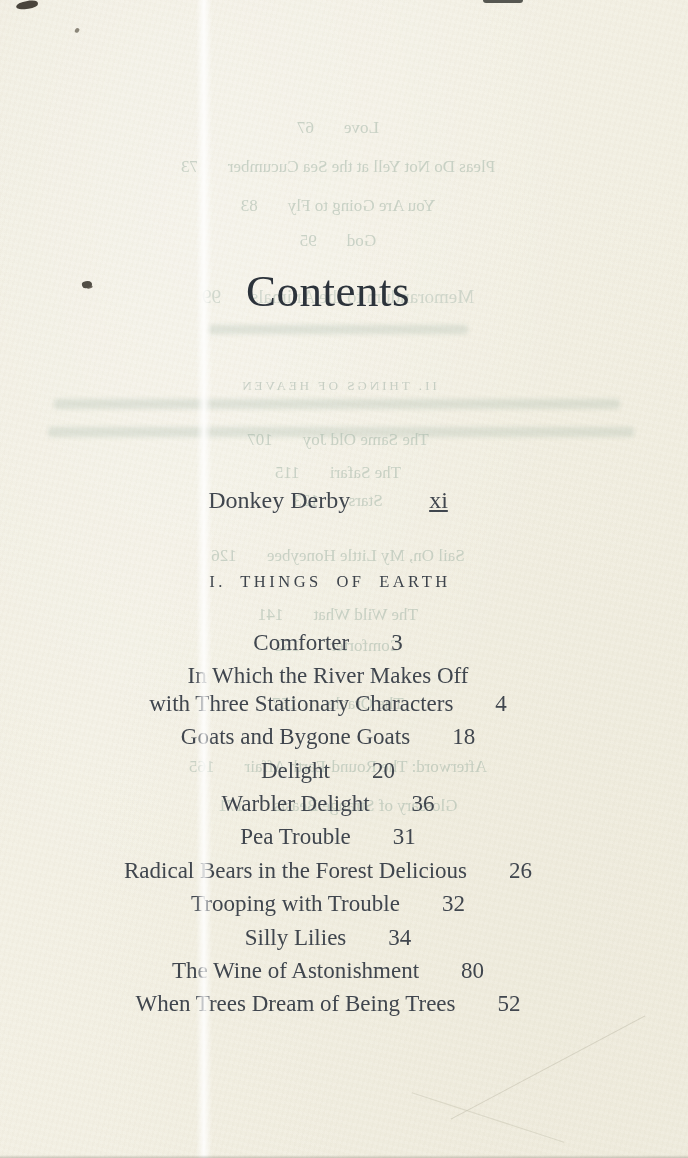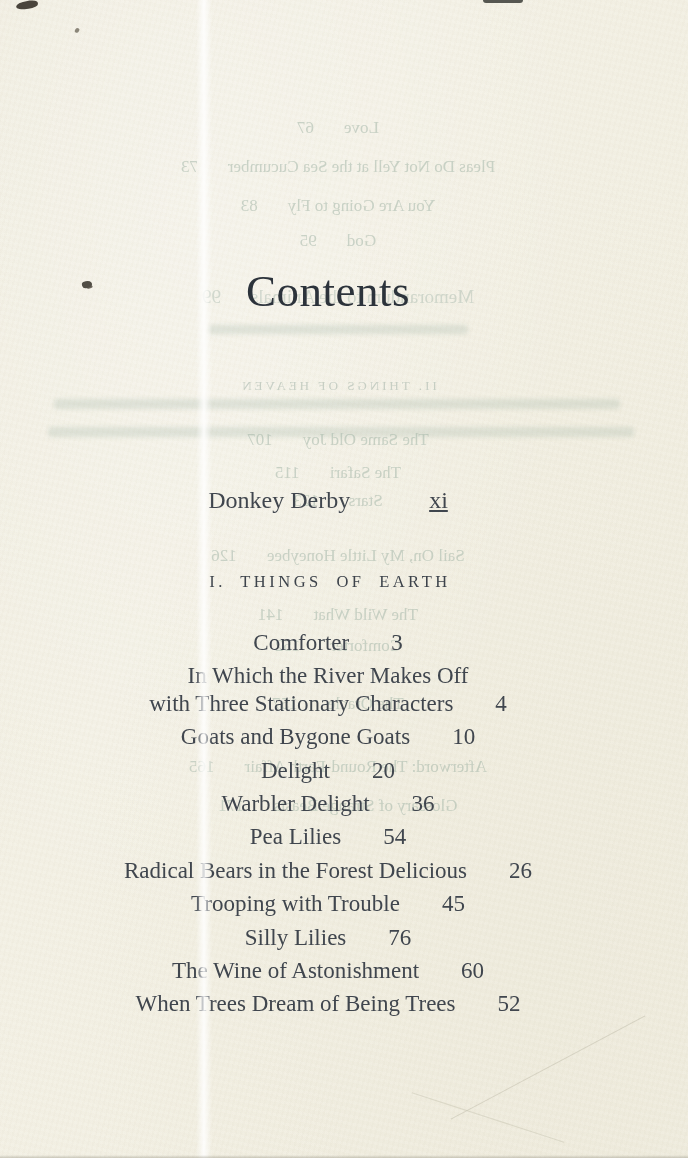--- a/index.html
+++ b/index.html
@@ -125,28 +125,28 @@
   <div class="frontmatter">
     <span>Donkey Derby</span><span class="pagenum">xi</span>
   </div>
 
   <div class="section-heading">I. THINGS OF EARTH</div>
 
   <div class="toc-list">
       <div class="toc-line"><span class="toc-title">Comforter</span><span class="toc-page">3</span></div>
       <div class="toc-line"><span class="toc-title">In Which the River Makes Off</span></div>
       <div class="toc-line cont-second"><span class="toc-title">with Three Stationary Characters</span><span class="toc-page">4</span></div>
-      <div class="toc-line"><span class="toc-title">Goats and Bygone Goats</span><span class="toc-page">10</span></div>
+      <div class="toc-line"><span class="toc-title">Goats and Bygone Goats</span><span class="toc-page">18</span></div>
       <div class="toc-line"><span class="toc-title">Delight</span><span class="toc-page">20</span></div>
       <div class="toc-line"><span class="toc-title">Warbler Delight</span><span class="toc-page">36</span></div>
-      <div class="toc-line"><span class="toc-title">Pea Lilies</span><span class="toc-page">54</span></div>
+      <div class="toc-line"><span class="toc-title">Pea Trouble</span><span class="toc-page">31</span></div>
       <div class="toc-line"><span class="toc-title">Radical Bears in the Forest Delicious</span><span class="toc-page">26</span></div>
-      <div class="toc-line"><span class="toc-title">Trooping with Trouble</span><span class="toc-page">45</span></div>
-      <div class="toc-line"><span class="toc-title">Silly Lilies</span><span class="toc-page">76</span></div>
-      <div class="toc-line"><span class="toc-title">The Wine of Astonishment</span><span class="toc-page">60</span></div>
+      <div class="toc-line"><span class="toc-title">Trooping with Trouble</span><span class="toc-page">32</span></div>
+      <div class="toc-line"><span class="toc-title">Silly Lilies</span><span class="toc-page">34</span></div>
+      <div class="toc-line"><span class="toc-title">The Wine of Astonishment</span><span class="toc-page">80</span></div>
       <div class="toc-line"><span class="toc-title">When Trees Dream of Being Trees</span><span class="toc-page">52</span></div>
     </div>
 </div>
 
 <div class="streak"></div>
 <div class="blob-topleft"></div>
 <div class="mark-topedge"></div>
 <div class="fleck-small"></div>
 <div class="fleck-contents"></div>
 <div class="crease1"></div>

